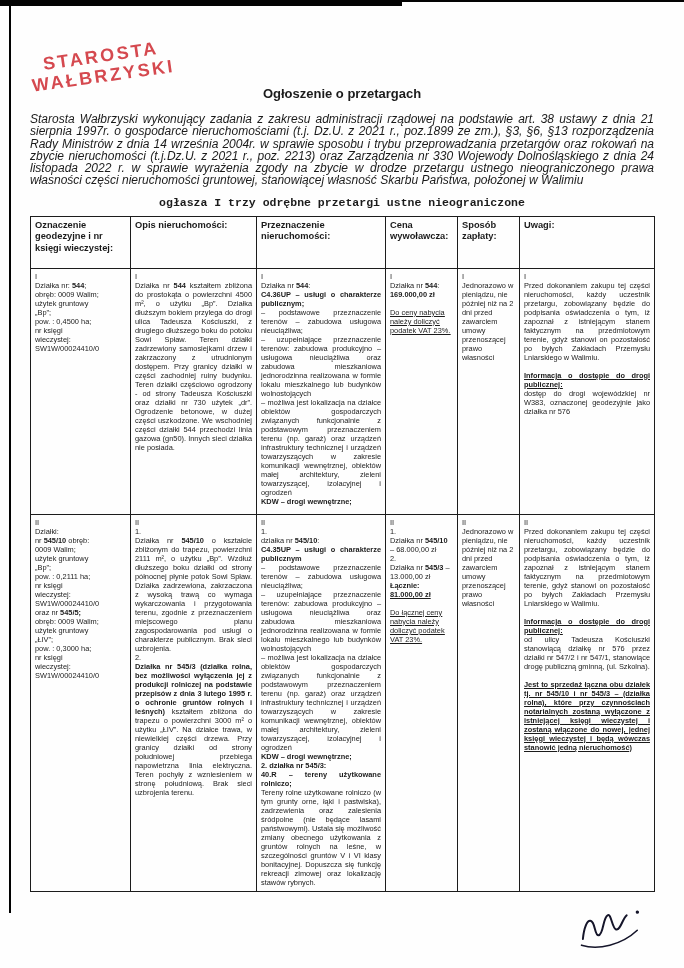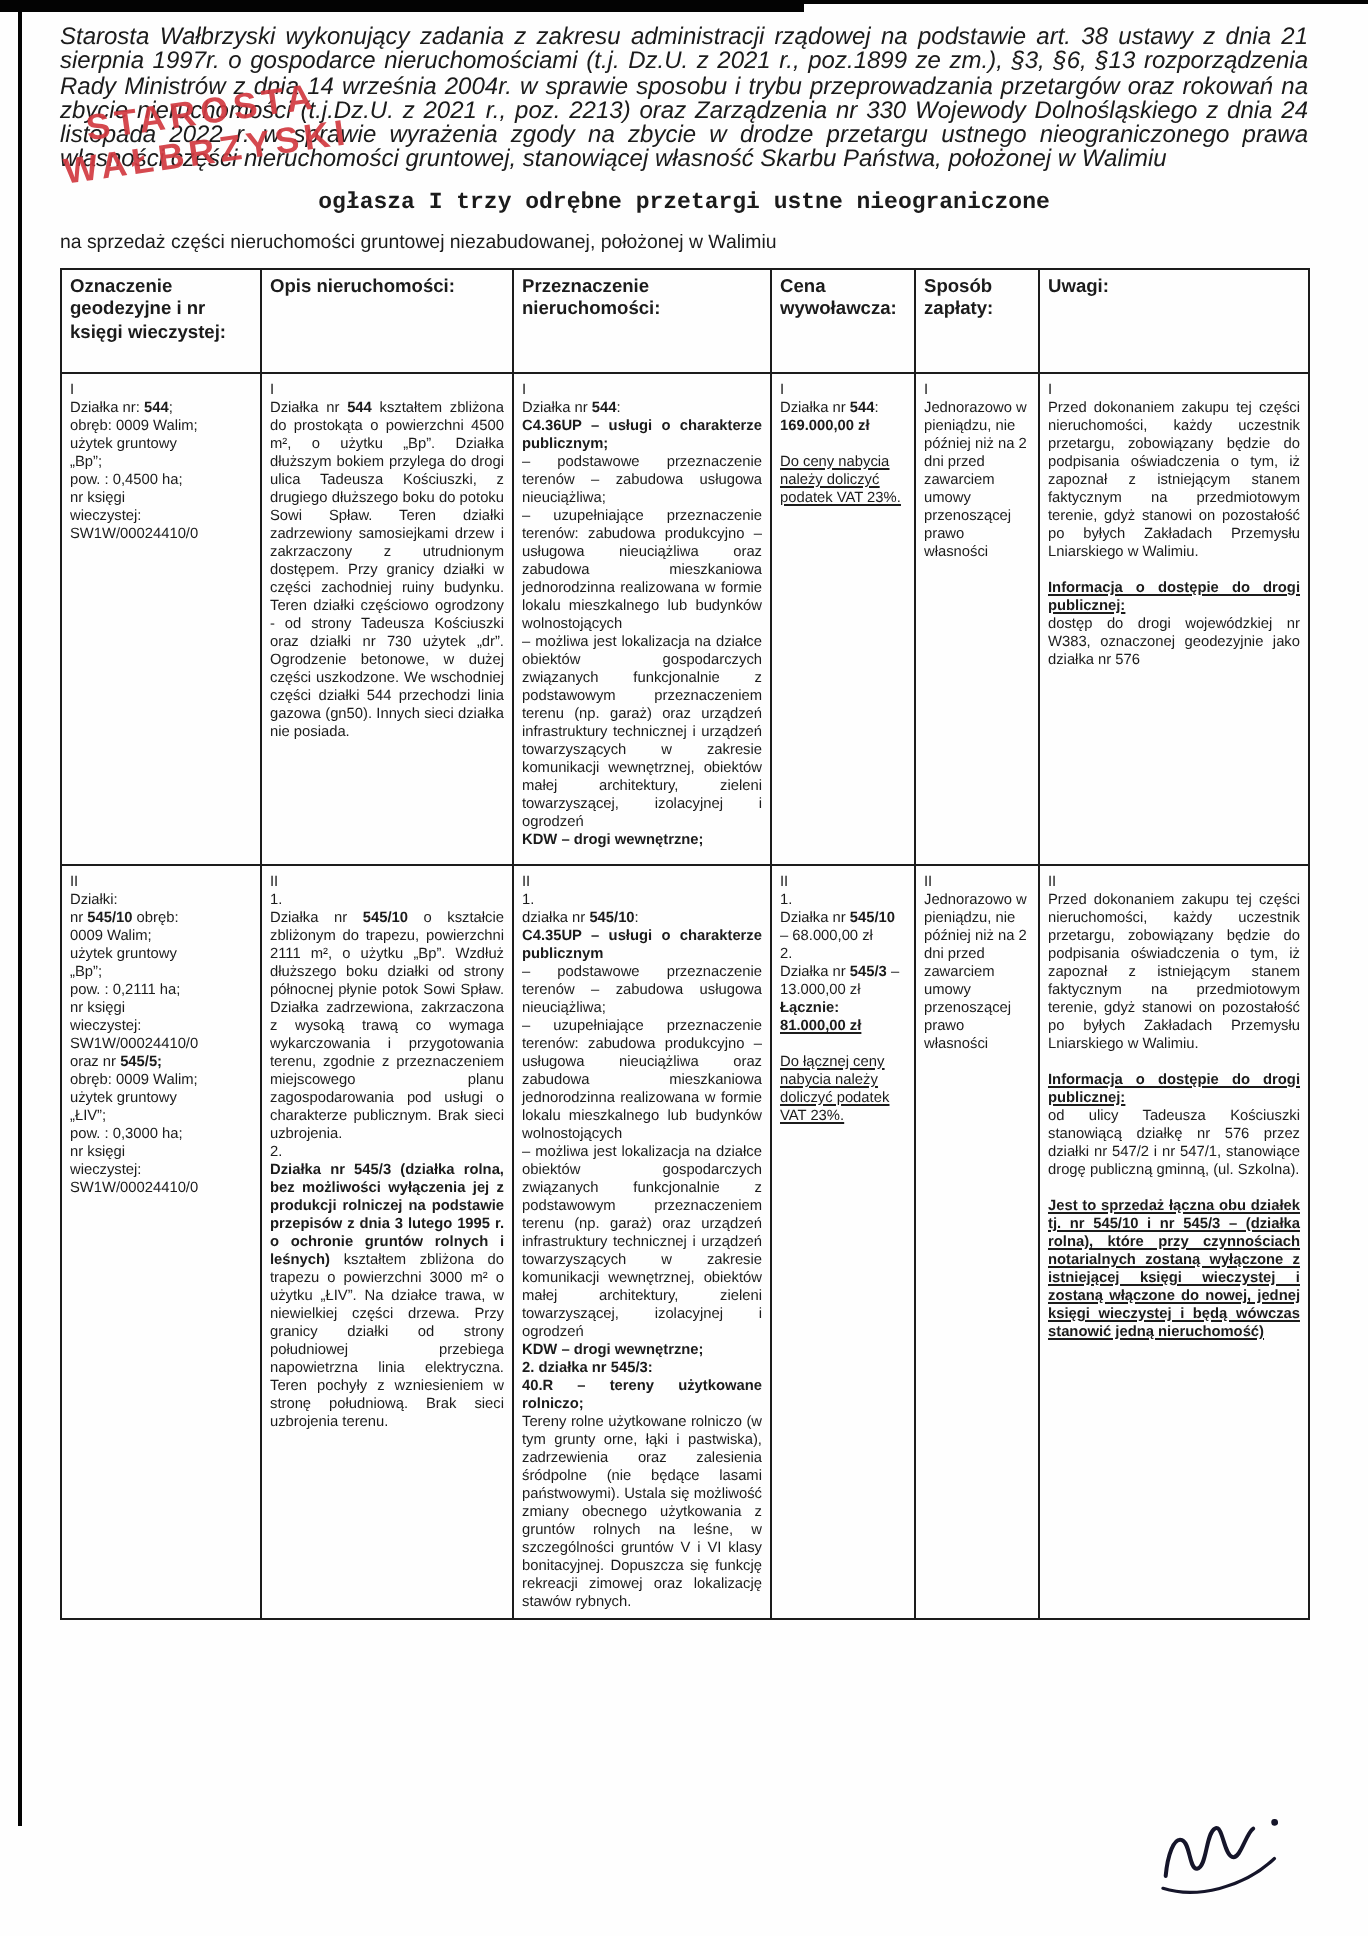--- a/index.html
+++ b/index.html
@@ -46,23 +46,23 @@
   <div class="artifact art-top1"></div>
   <div class="artifact art-top2"></div>
   <div class="artifact art-left"></div>
 
   <div class="stamp">
     <div class="stamp-l1">STAROSTA</div>
     <div class="stamp-l2">WAŁBRZYSKI</div>
   </div>
 
   <div class="content">
+    <h1 class="title">Ogłoszenie o przetargach</h1>
     <p class="intro">Starosta Wałbrzyski wykonujący zadania z zakresu administracji rządowej na podstawie art. 38 ustawy z dnia 21 sierpnia 1997r. o gospodarce nieruchomościami (t.j. Dz.U. z 2021 r., poz.1899 ze zm.), §3, §6, §13 rozporządzenia Rady Ministrów z dnia 14 września 2004r. w sprawie sposobu i trybu przeprowadzania przetargów oraz rokowań na zbycie nieruchomości (t.j.Dz.U. z 2021 r., poz. 2213) oraz Zarządzenia nr 330 Wojewody Dolnośląskiego z dnia 24 listopada 2022 r. w sprawie wyrażenia zgody na zbycie w drodze przetargu ustnego nieograniczonego prawa własności części nieruchomości gruntowej, stanowiącej własność Skarbu Państwa, położonej w Walimiu</p>
     <p class="announce">ogłasza I trzy odrębne przetargi ustne nieograniczone</p>
-    <p class="subline">na sprzedaż części nieruchomości gruntowej niezabudowanej, położonej w Walimiu</p>
 
     <table class="auction">
       <colgroup>
         <col style="width:100px">
           <col style="width:126px">
           <col style="width:129px">
         <col style="width:72px">
           <col style="width:62px">
           <col style="width:135px">
       </colgroup>

